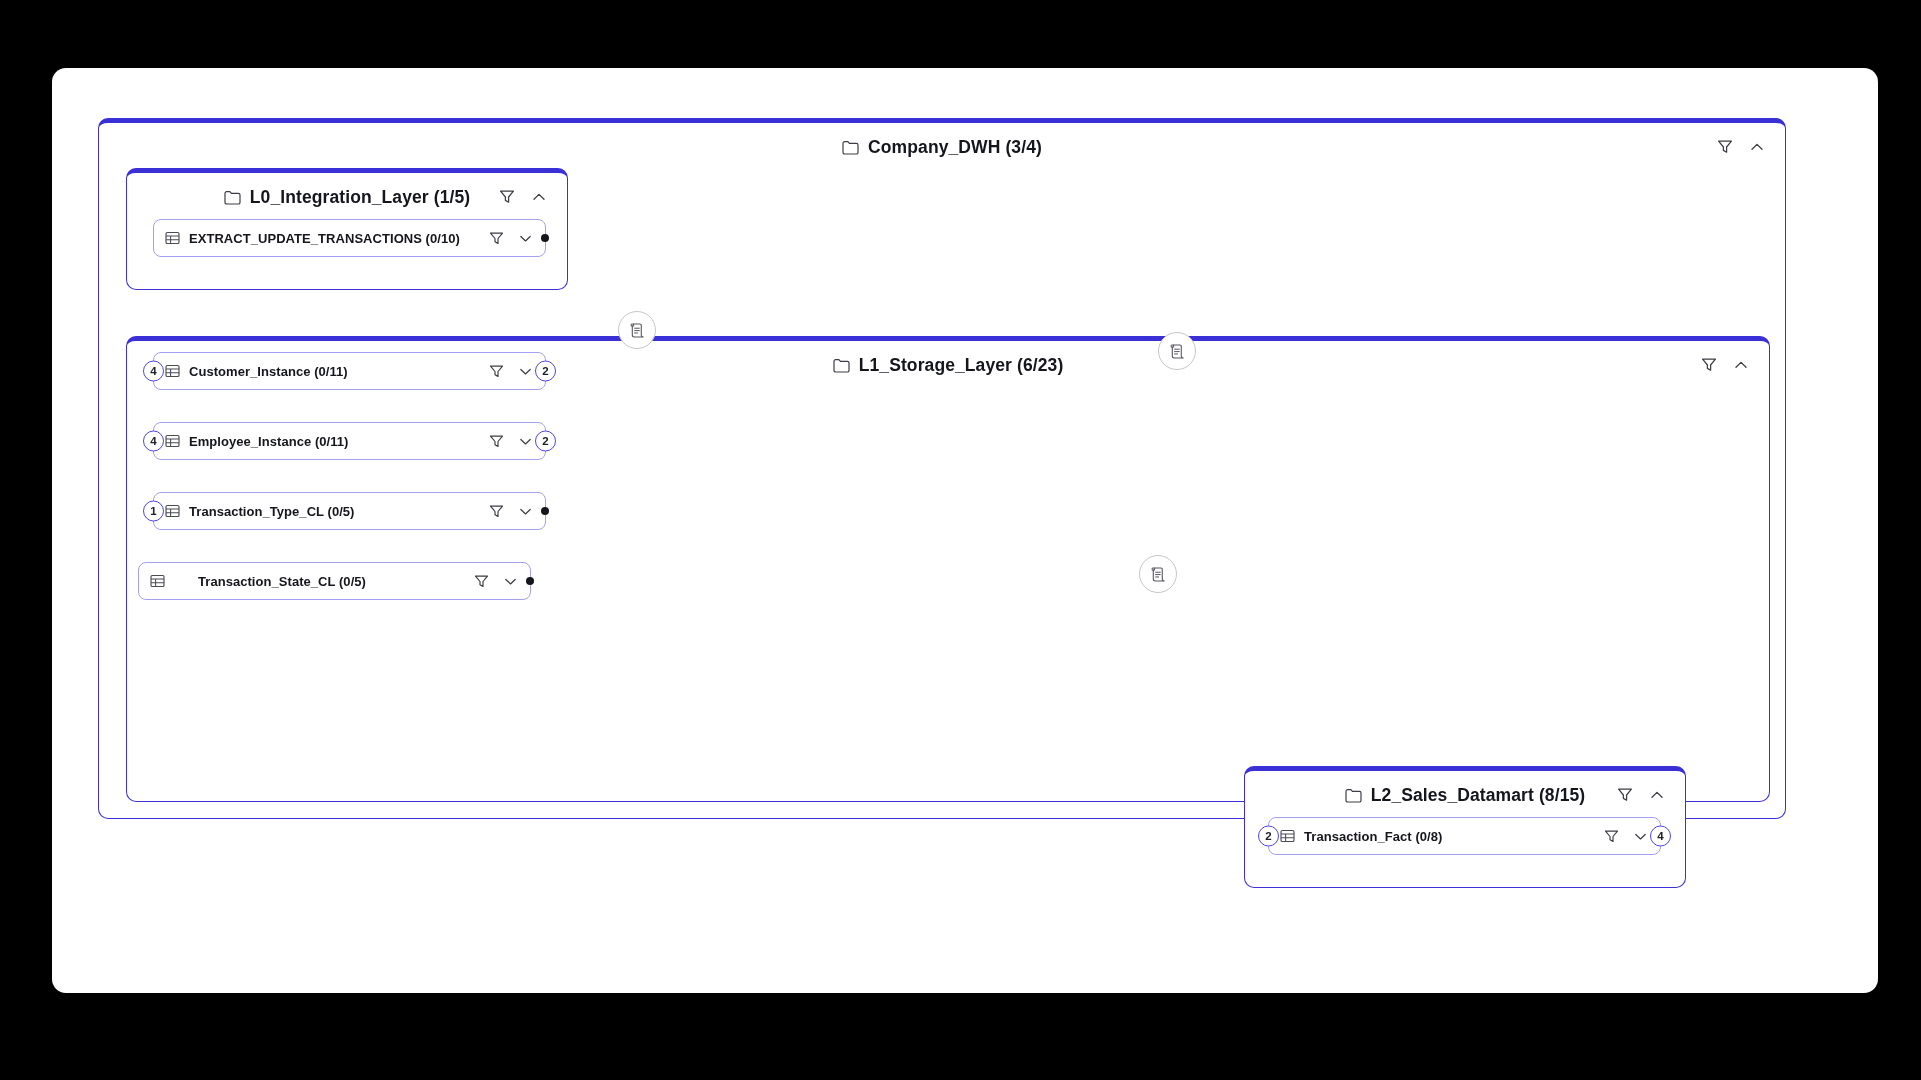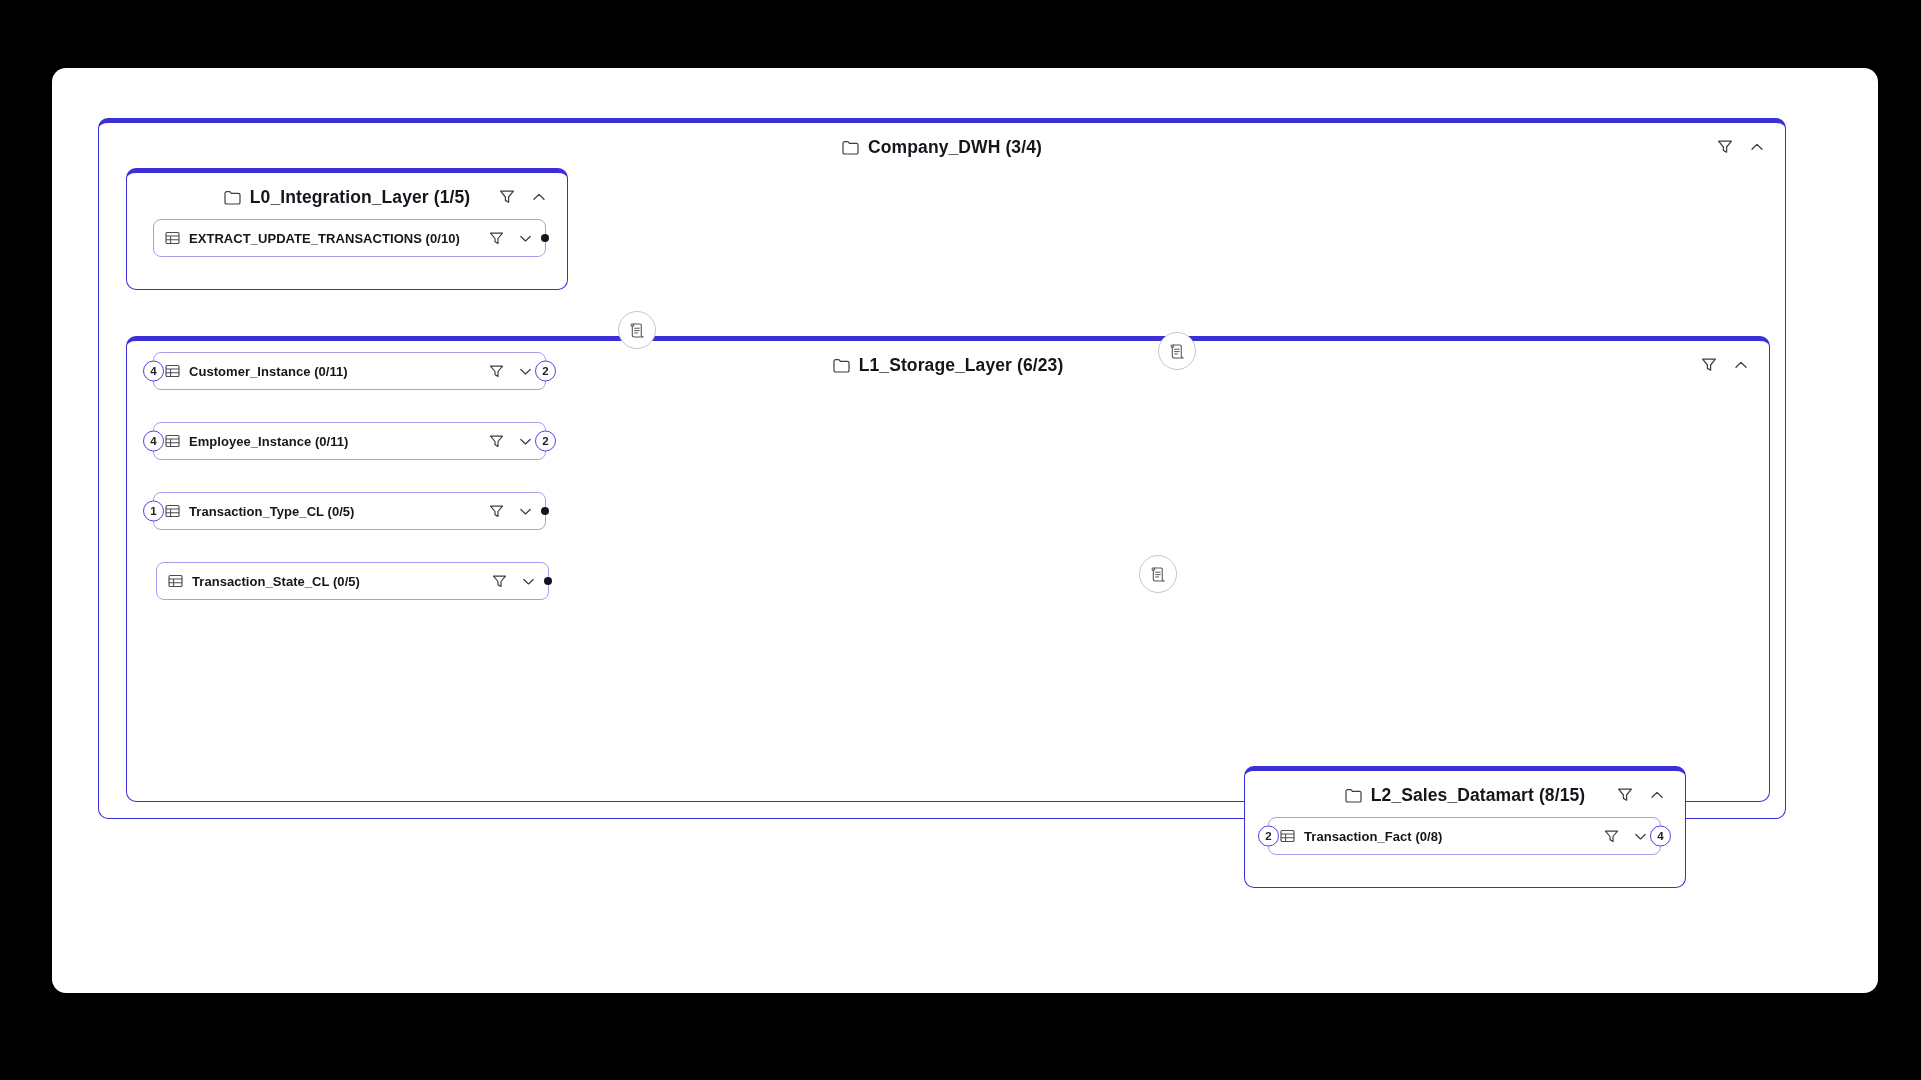--- a/index.html
+++ b/index.html
@@ -336,21 +336,21 @@
         <span class="ico">
           <svg width="15" height="15" viewBox="0 0 16 16">
             <path d="M3 5.8 8 10.6l5-4.8" fill="none" stroke="#3c3d45" stroke-width="1.3" stroke-linecap="round" stroke-linejoin="round"></path>
           </svg>
         </span>
       </span>
       <span class="badge left">1</span>
       <span class="port-dot right"></span>
     </div>
 
-    <div class="node" style="left:104px; top:494px; width:393px;">
+    <div class="node" style="left:86px; top:494px; width:393px;gap:24px;">
       <span class="ico">
         <svg width="15" height="14" viewBox="0 0 15 14">
           <rect x="1" y="1.5" width="13" height="11" rx="1.3" fill="none" stroke="#4a4b54" stroke-width="1.15"></rect>
           <path d="M1 5h13M5.6 5v7.5M1 8.7h13" stroke="#4a4b54" stroke-width="1.05"></path>
         </svg>
       </span>
       <span class="node-label">Transaction_State_CL (0/5)</span>
       <span class="node-tools">
         <span class="ico">
           <svg width="15" height="15" viewBox="0 0 16 16">

